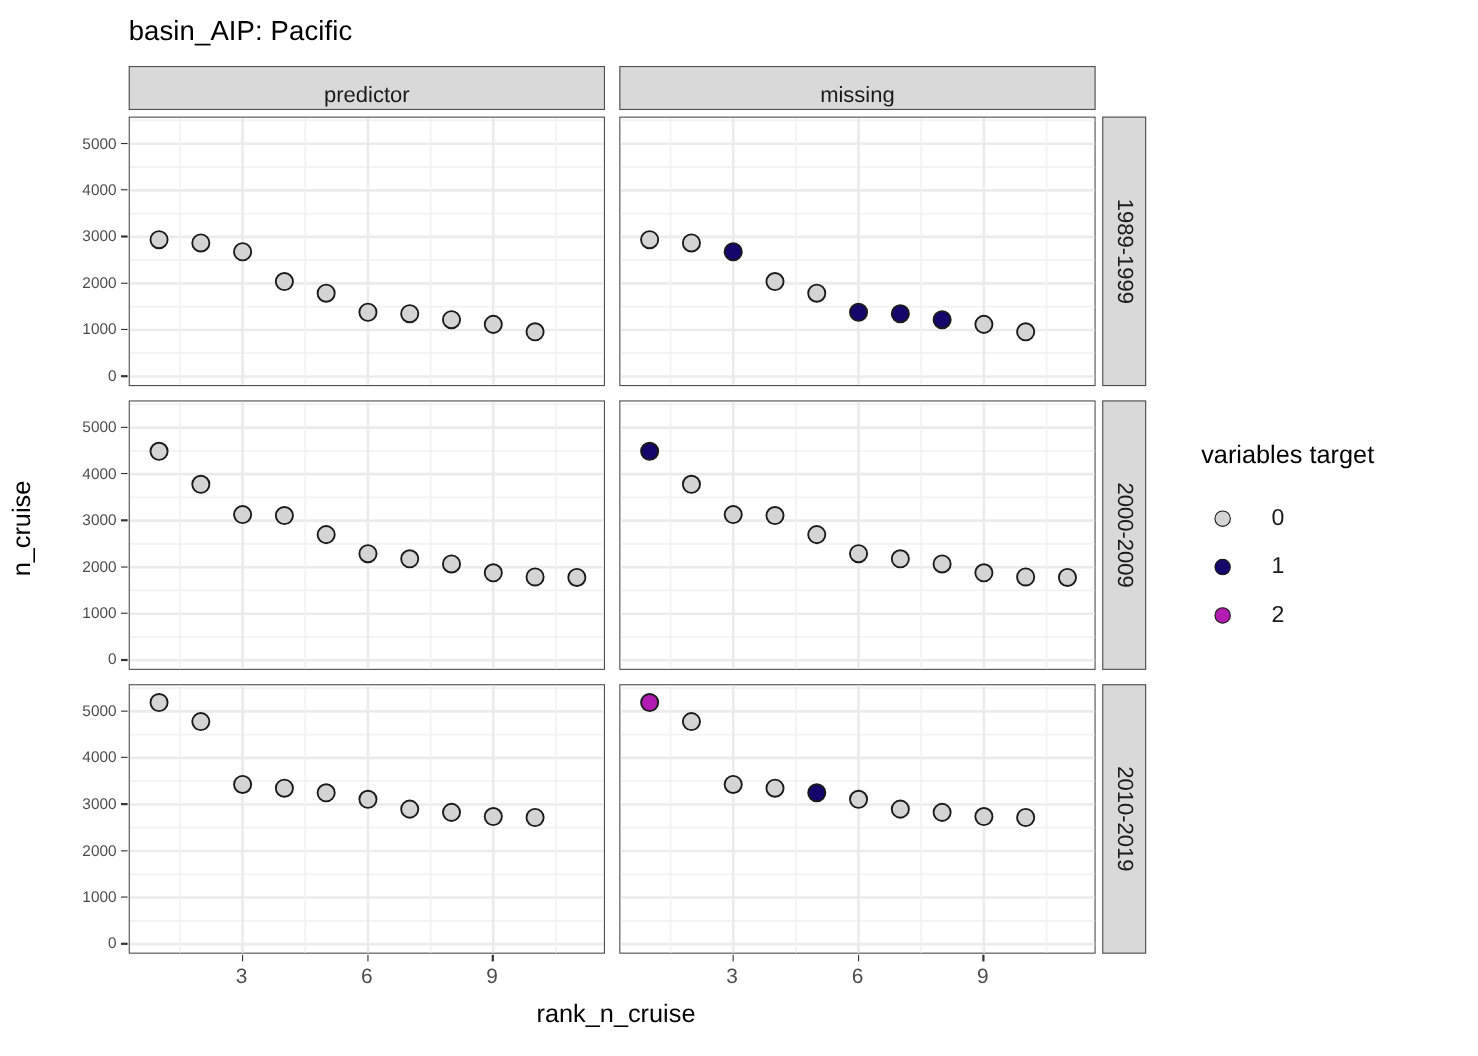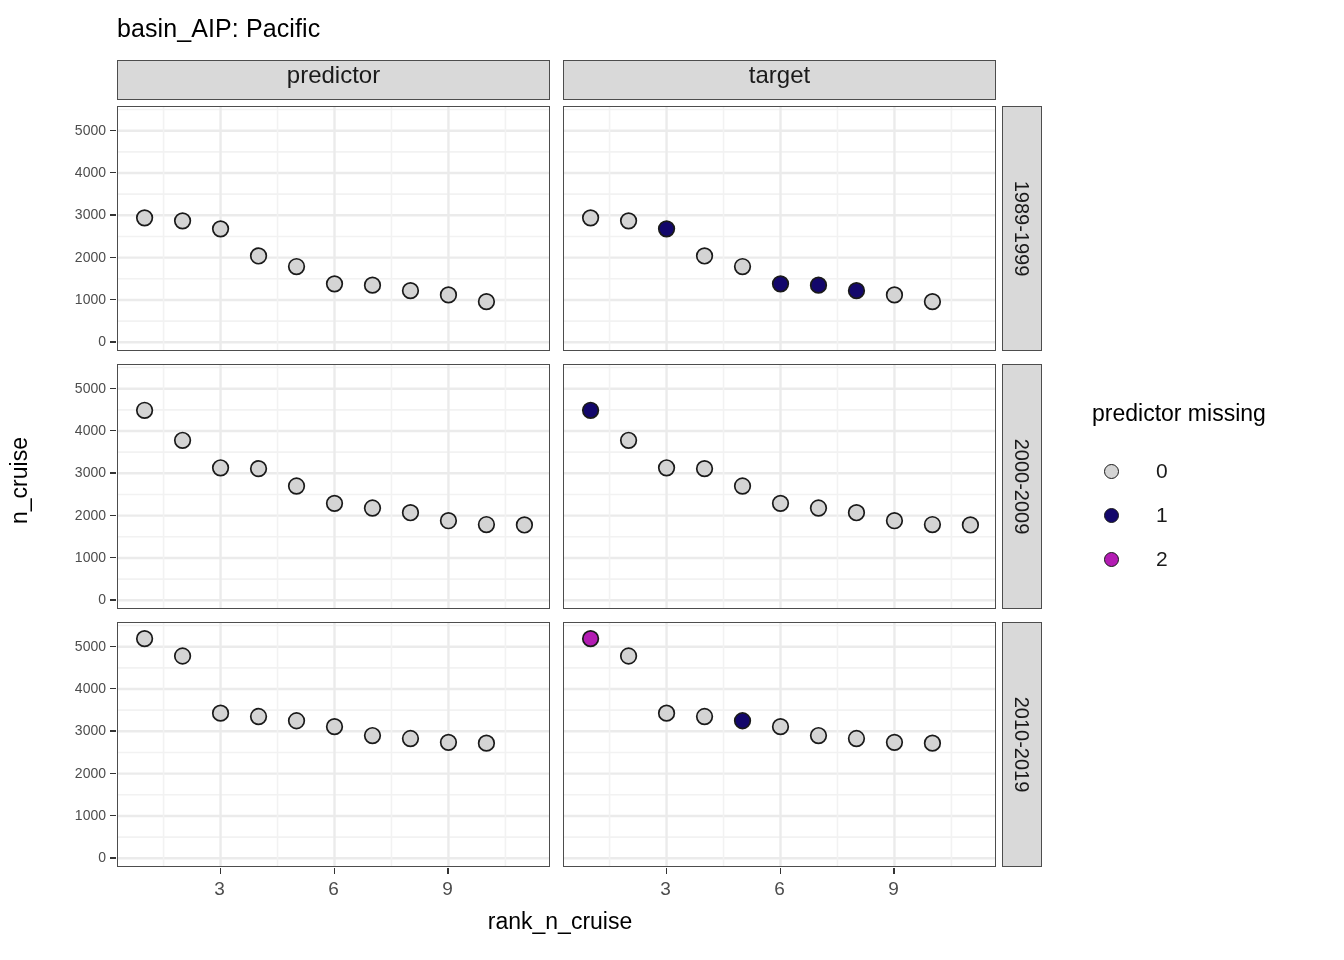--- a/index.html
+++ b/index.html
@@ -64,23 +64,23 @@
     height: 806px;
   }
 
   .facet-col-strip {
     position: absolute;
     height: 40px;
     background: #d9d9d9;
     border: 1.2px solid #4d4d4d;
     box-sizing: border-box;
     display: flex;
-    align-items: flex-start;
+    align-items: flex-end;
     justify-content: center;
-    font-size: 24px;
+    font-size: 20px;
     color: #1a1a1a;
   }
 
   .facet-row-strip {
     position: absolute;
     width: 40px;
     background: #d9d9d9;
     border: 1.2px solid #4d4d4d;
     box-sizing: border-box;
     display: flex;
@@ -181,21 +181,21 @@
 </div>
 
 <div id="x-axis-title">rank_n_cruise</div>
 
 <div id="panel-grid">
 
 <div class="facet-col-strip" style="left: 0px; top: 0px; width: 433px;">
       <span>predictor</span>
     </div>
     <div class="facet-col-strip" style="left: 446px; top: 0px; width: 433px;">
-      <span>target</span>
+      <span>missing</span>
     </div>
     <div class="facet-row-strip" style="left: 885px; top: 46px; height: 245px;">
       <span>1989-1999</span>
     </div>
     <div class="facet-row-strip" style="left: 885px; top: 304px; height: 245px;">
       <span>2000-2009</span>
     </div>
     <div class="facet-row-strip" style="left: 885px; top: 562px; height: 245px;">
       <span>2010-2019</span>
     </div>
@@ -467,21 +467,21 @@
     <div class="xtick-label" style="left: 330.447px; top: 818px;">9</div>
     <div class="xtick-mark" style="left: 548.553px; top: 808px;"></div>
     <div class="xtick-label" style="left: 548.553px; top: 818px;">3</div>
     <div class="xtick-mark" style="left: 662.5px; top: 808px;"></div>
     <div class="xtick-label" style="left: 662.5px; top: 818px;">6</div>
     <div class="xtick-mark" style="left: 776.447px; top: 808px;"></div>
     <div class="xtick-label" style="left: 776.447px; top: 818px;">9</div>
   </div>
 
 <div id="legend">
-  <div id="legend-title">predictor missing</div>
+  <div id="legend-title">variables target</div>
   <div id="legend-items">
       <div class="legend-item">
         <div class="legend-key">
           <div class="legend-dot" style="background: rgb(212, 212, 212);"></div>
         </div>
         <div class="legend-label">0</div>
       </div>
       <div class="legend-item">
         <div class="legend-key">
           <div class="legend-dot" style="background: rgb(19, 7, 107);"></div>

